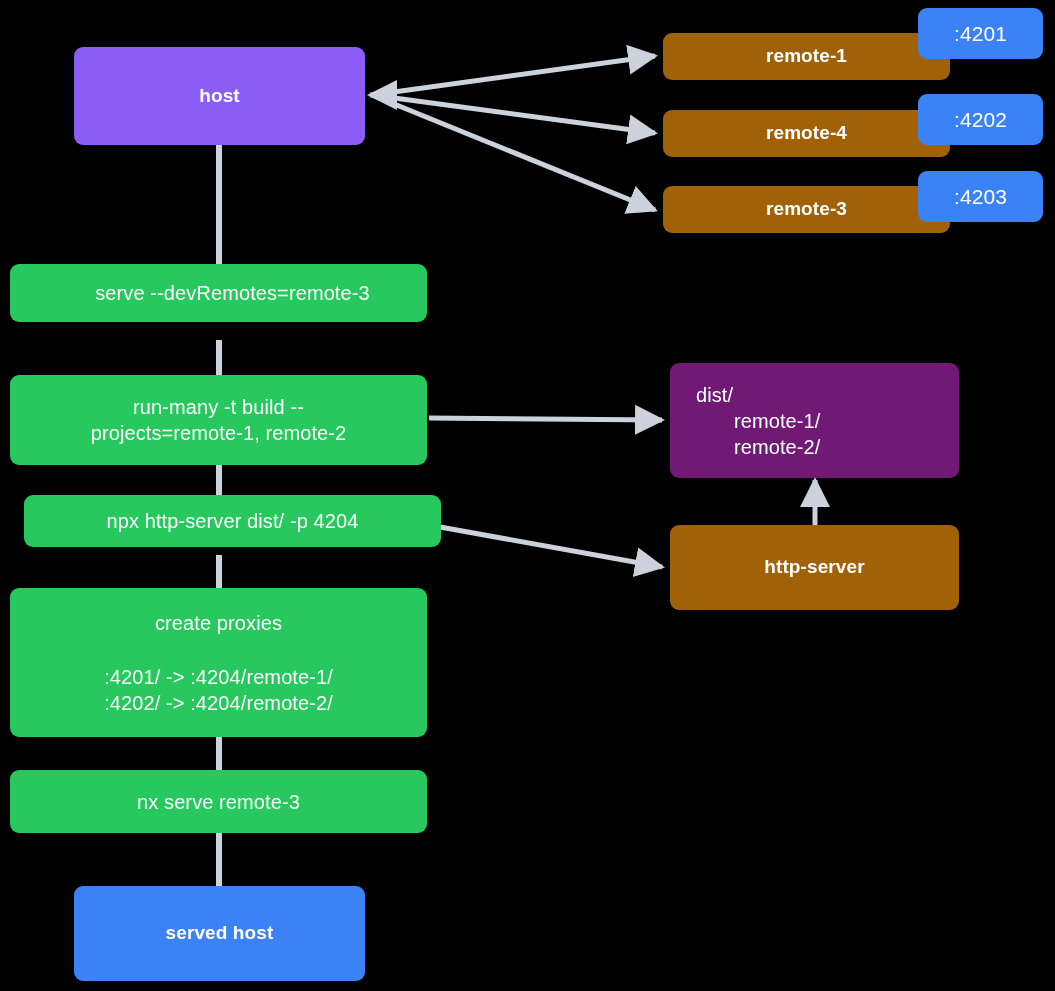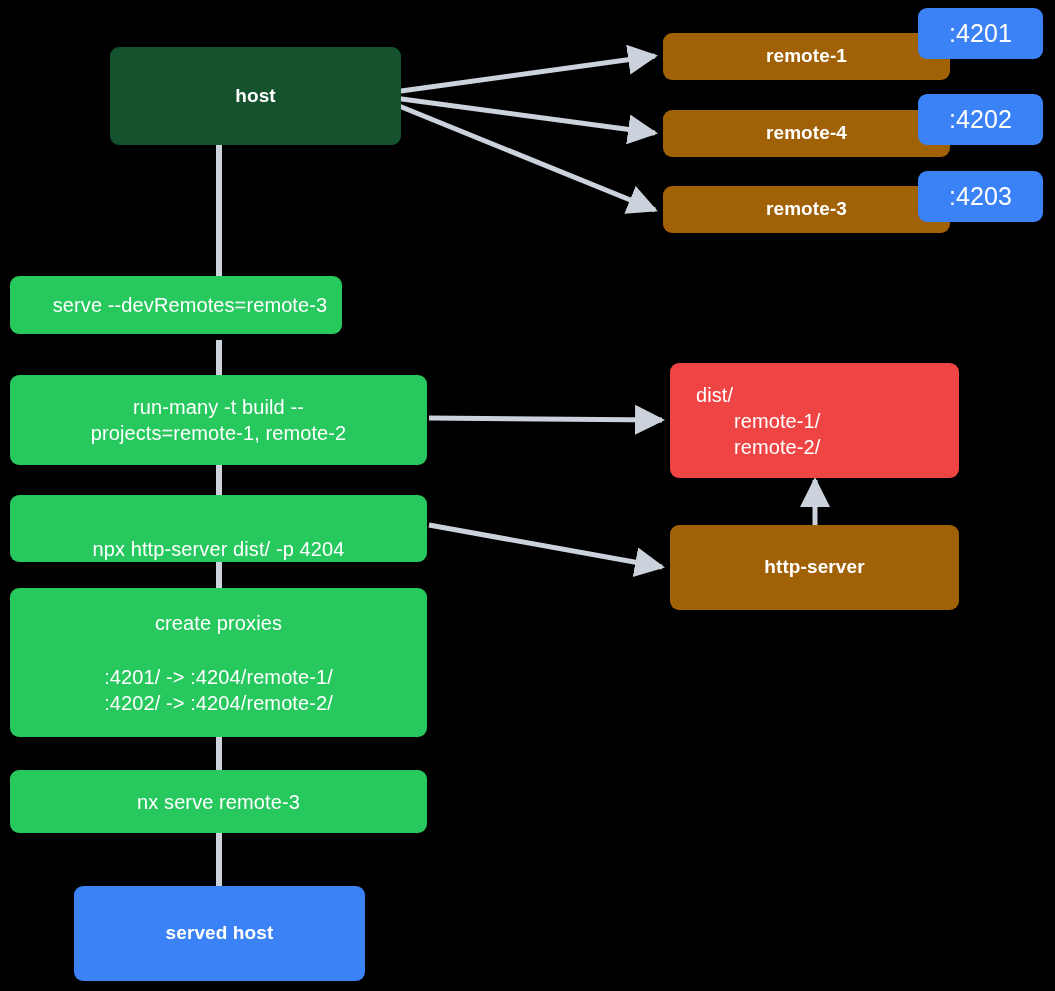--- a/index.html
+++ b/index.html
@@ -33,51 +33,50 @@
     display: flex;
     flex-direction: column;
     align-items: center;
     justify-content: center;
     color: #ffffff;
     text-align: center;
     line-height: 1.30;
     letter-spacing: 0.1px;
   }
   .node-host {
-    background: #14532d;
+    background: #8b5cf6;
     font-weight: bold;
     font-size: 19px;
-    margin-left: 36px;
   }
   .node-served {
     background: #3b82f6;
     font-weight: bold;
     font-size: 19px;
   }
   .node-cmd {
     background: #27c85e;
     font-weight: normal;
     font-size: 20px;
   }
   .node-grey {
     background: #a16207;
     font-weight: bold;
     font-size: 19px;
   }
   .node-grey-plain {
-    background: #ef4444;
+    background: #701a75;
     font-weight: normal;
     font-size: 20px;
     align-items: flex-start;
     text-align: left;
   }
   .node-badge {
     background: #3b82f6;
     font-weight: normal;
-    font-size: 25px;
+    font-size: 21px;
     border-radius: 9px;
     z-index: 5;
   }
   .cmd-title {
     display: block;
   }
   .cmd-sub {
     display: block;
   }
   .cmd-sub .line {
@@ -143,30 +142,30 @@
     <span>:4202</span>
   </div>
 
   <div class="node node-grey" style="left:663px; top:186px; width:287px; height:47px;">
     <span>remote-3</span>
   </div>
   <div class="node node-badge" style="left:918px; top:171px; width:125px; height:51px;">
     <span>:4203</span>
   </div>
 
-  <div class="node node-cmd" style="left:10px; top:276px; width:332px; height:58px;padding-left:28px;">
+  <div class="node node-cmd" style="left:10px; top:264px; width:417px; height:58px;padding-left:28px;">
     <span>serve --devRemotes=remote-3</span>
   </div>
 
   <div class="node node-cmd two-line" style="left:10px; top:375px; width:417px; height:90px;">
     <span>run-many -t build --</span>
     <span>projects=remote-1, remote-2</span>
   </div>
 
-  <div class="node node-cmd" style="left:10px; top:495px; width:417px; height:67px;justify-content:flex-end;">
+  <div class="node node-cmd" style="left:24px; top:495px; width:417px; height:52px;">
     <span>npx http-server dist/ -p 4204</span>
   </div>
 
   <div class="node node-cmd" style="left:10px; top:588px; width:417px; height:149px;gap:28px;">
     <span class="cmd-title">create proxies</span>
     <span class="cmd-sub">
       <span class="line">:4201/ -&gt; :4204/remote-1/</span>
       <span class="line">:4202/ -&gt; :4204/remote-2/</span>
     </span>
   </div>

